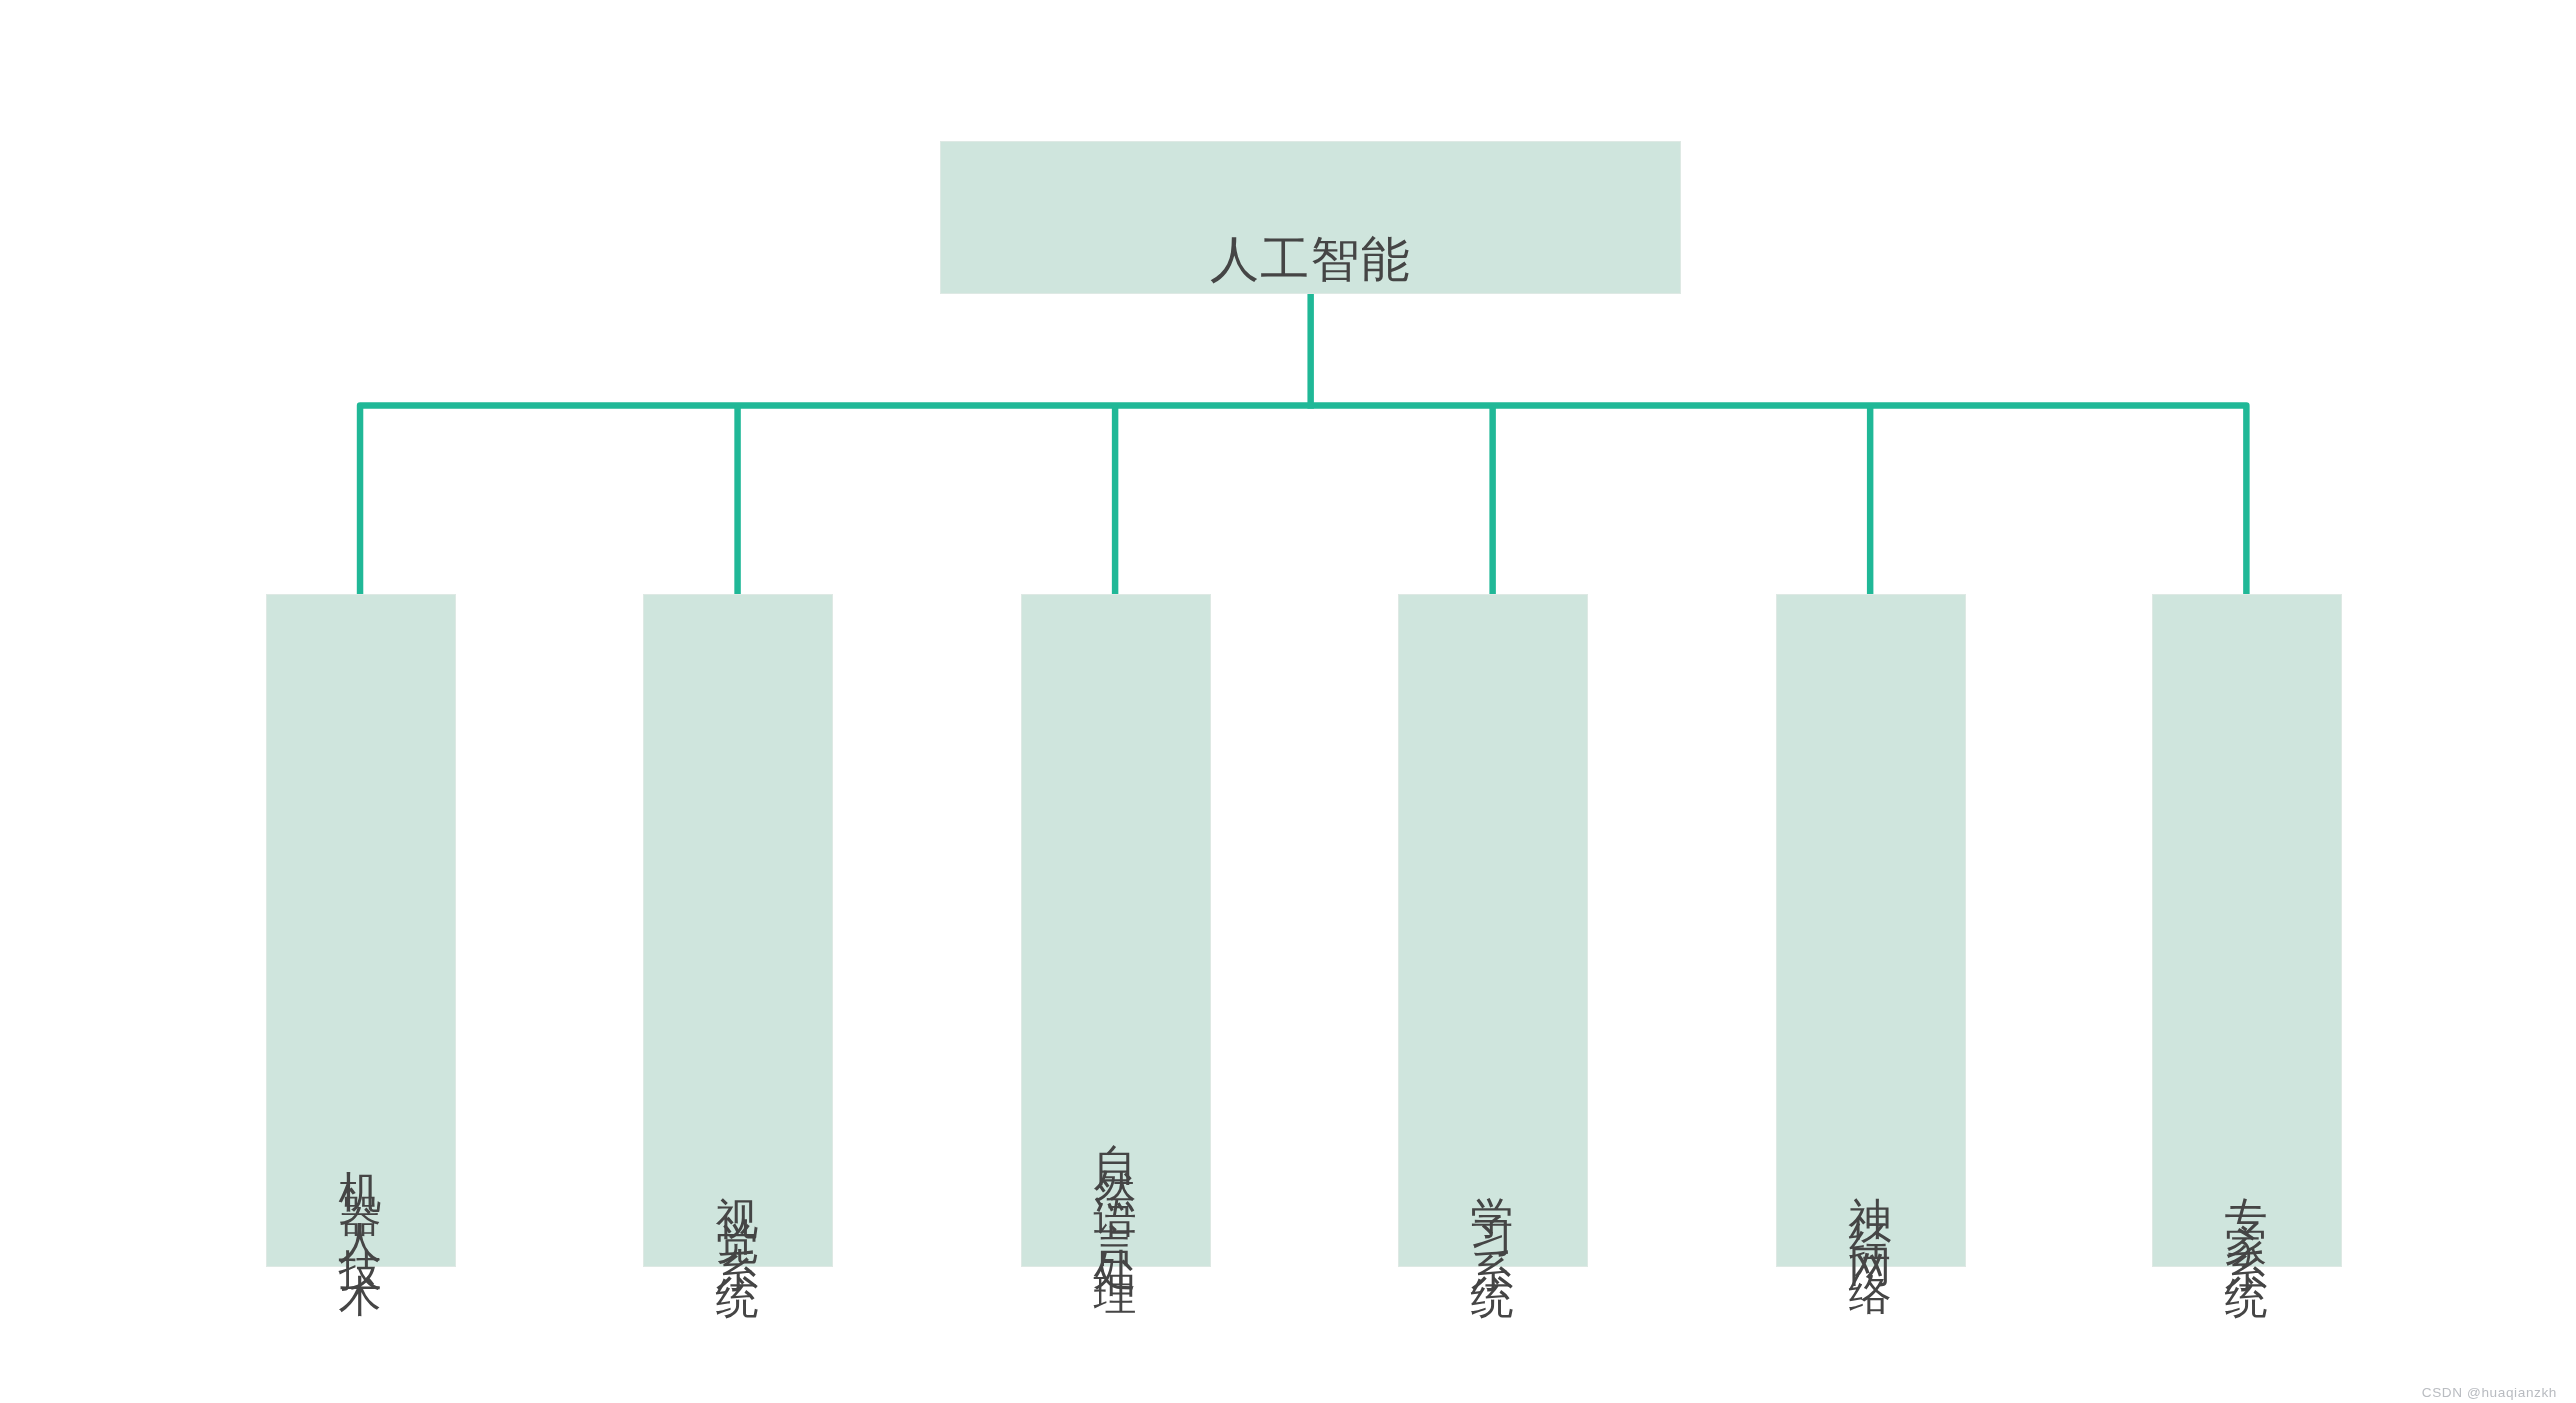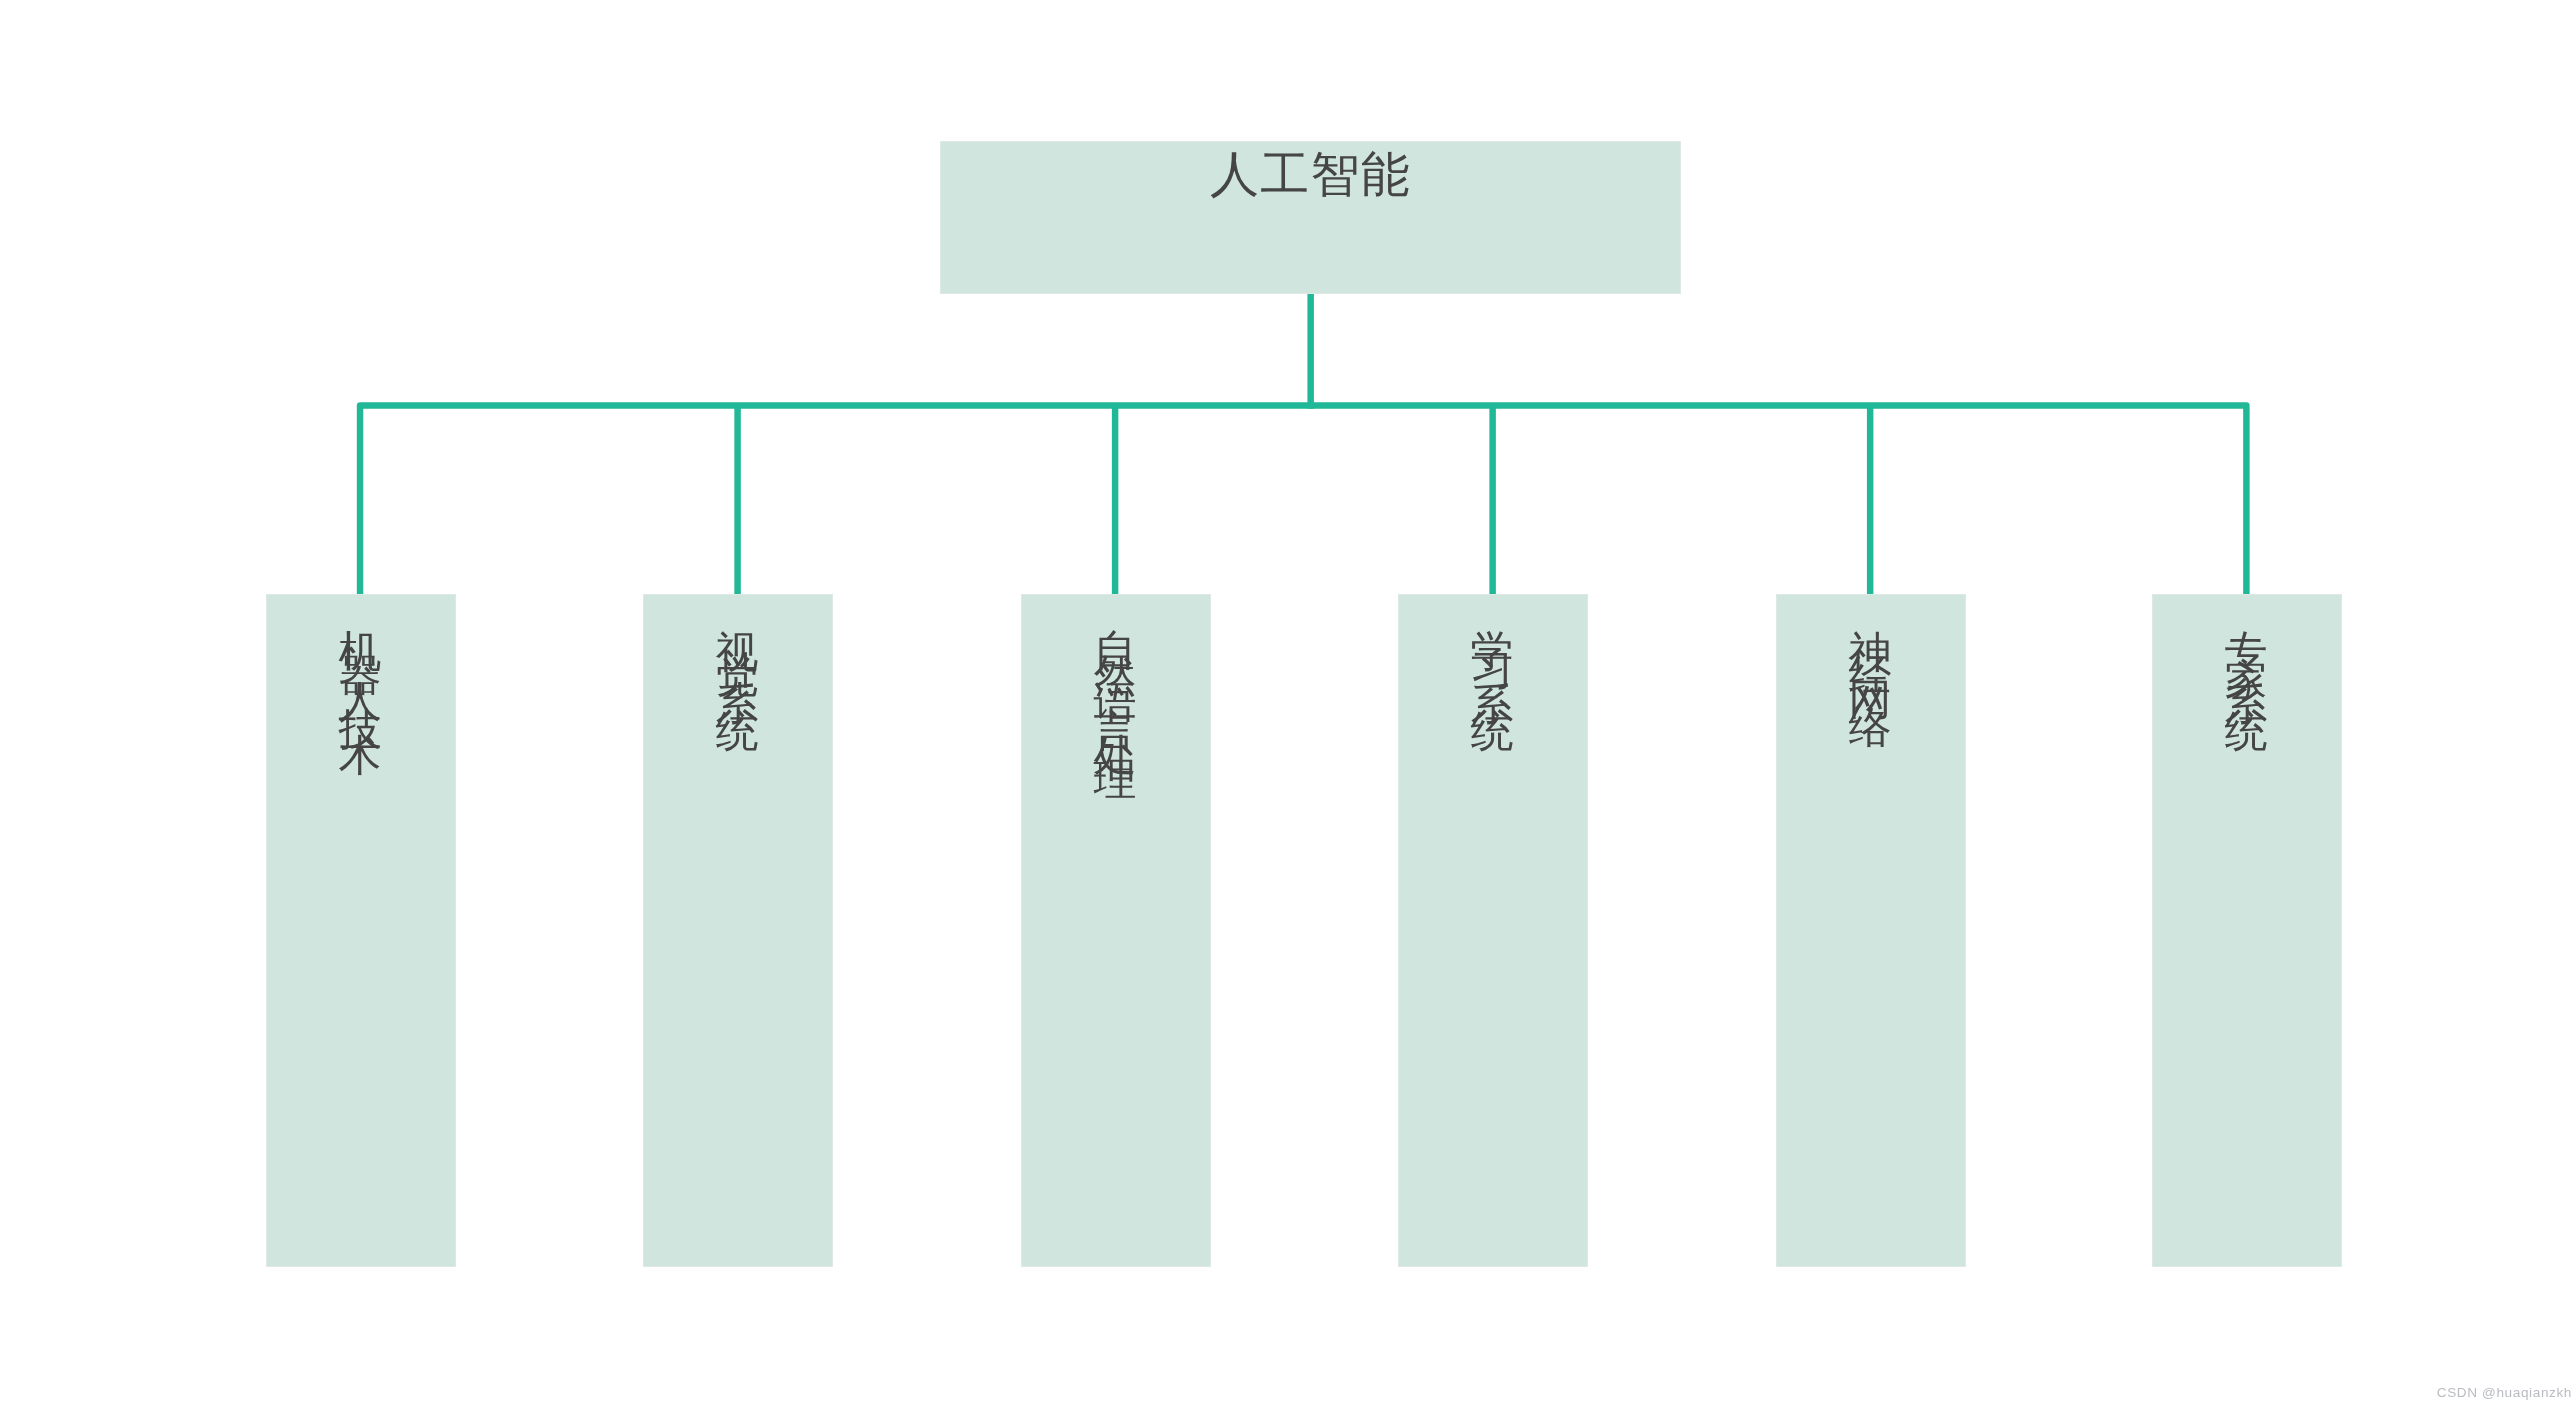--- a/index.html
+++ b/index.html
@@ -28,21 +28,21 @@
     stroke-width: 10;
     stroke-linejoin: round;
     stroke-linecap: butt;
   }
   .node {
     position: absolute;
     background: var(--node-fill, #cfe5dd);
     border: 0.6px solid var(--node-border, #dee9e4);
     box-sizing: border-box;
     display: flex;
-    align-items: flex-start;
+    align-items: flex-end;
     justify-content: center;
     color: var(--text, #454545);
   }
   .node.root {
     left: 940px;
     top: 141px;
     width: 741px;
     height: 153px;
     font-size: 49px;
     letter-spacing: 1.3px;
@@ -60,21 +60,21 @@
     white-space: nowrap;
   }
   .c0 { left: 266px; }
   .c1 { left: 643px; }
   .c2 { left: 1021px; }
   .c3 { left: 1398px; }
   .c4 { left: 1776px; }
   .c5 { left: 2152px; }
   .watermark {
     position: absolute;
-    right: 4px;
+    right: 19px;
     bottom: 3.9px;
     font-size: 13.6px;
     color: var(--watermark, #b9bcc1);
     letter-spacing: 0.6px;
   }
 </style>
 </head>
 <body>
 
 <div class="canvas">

